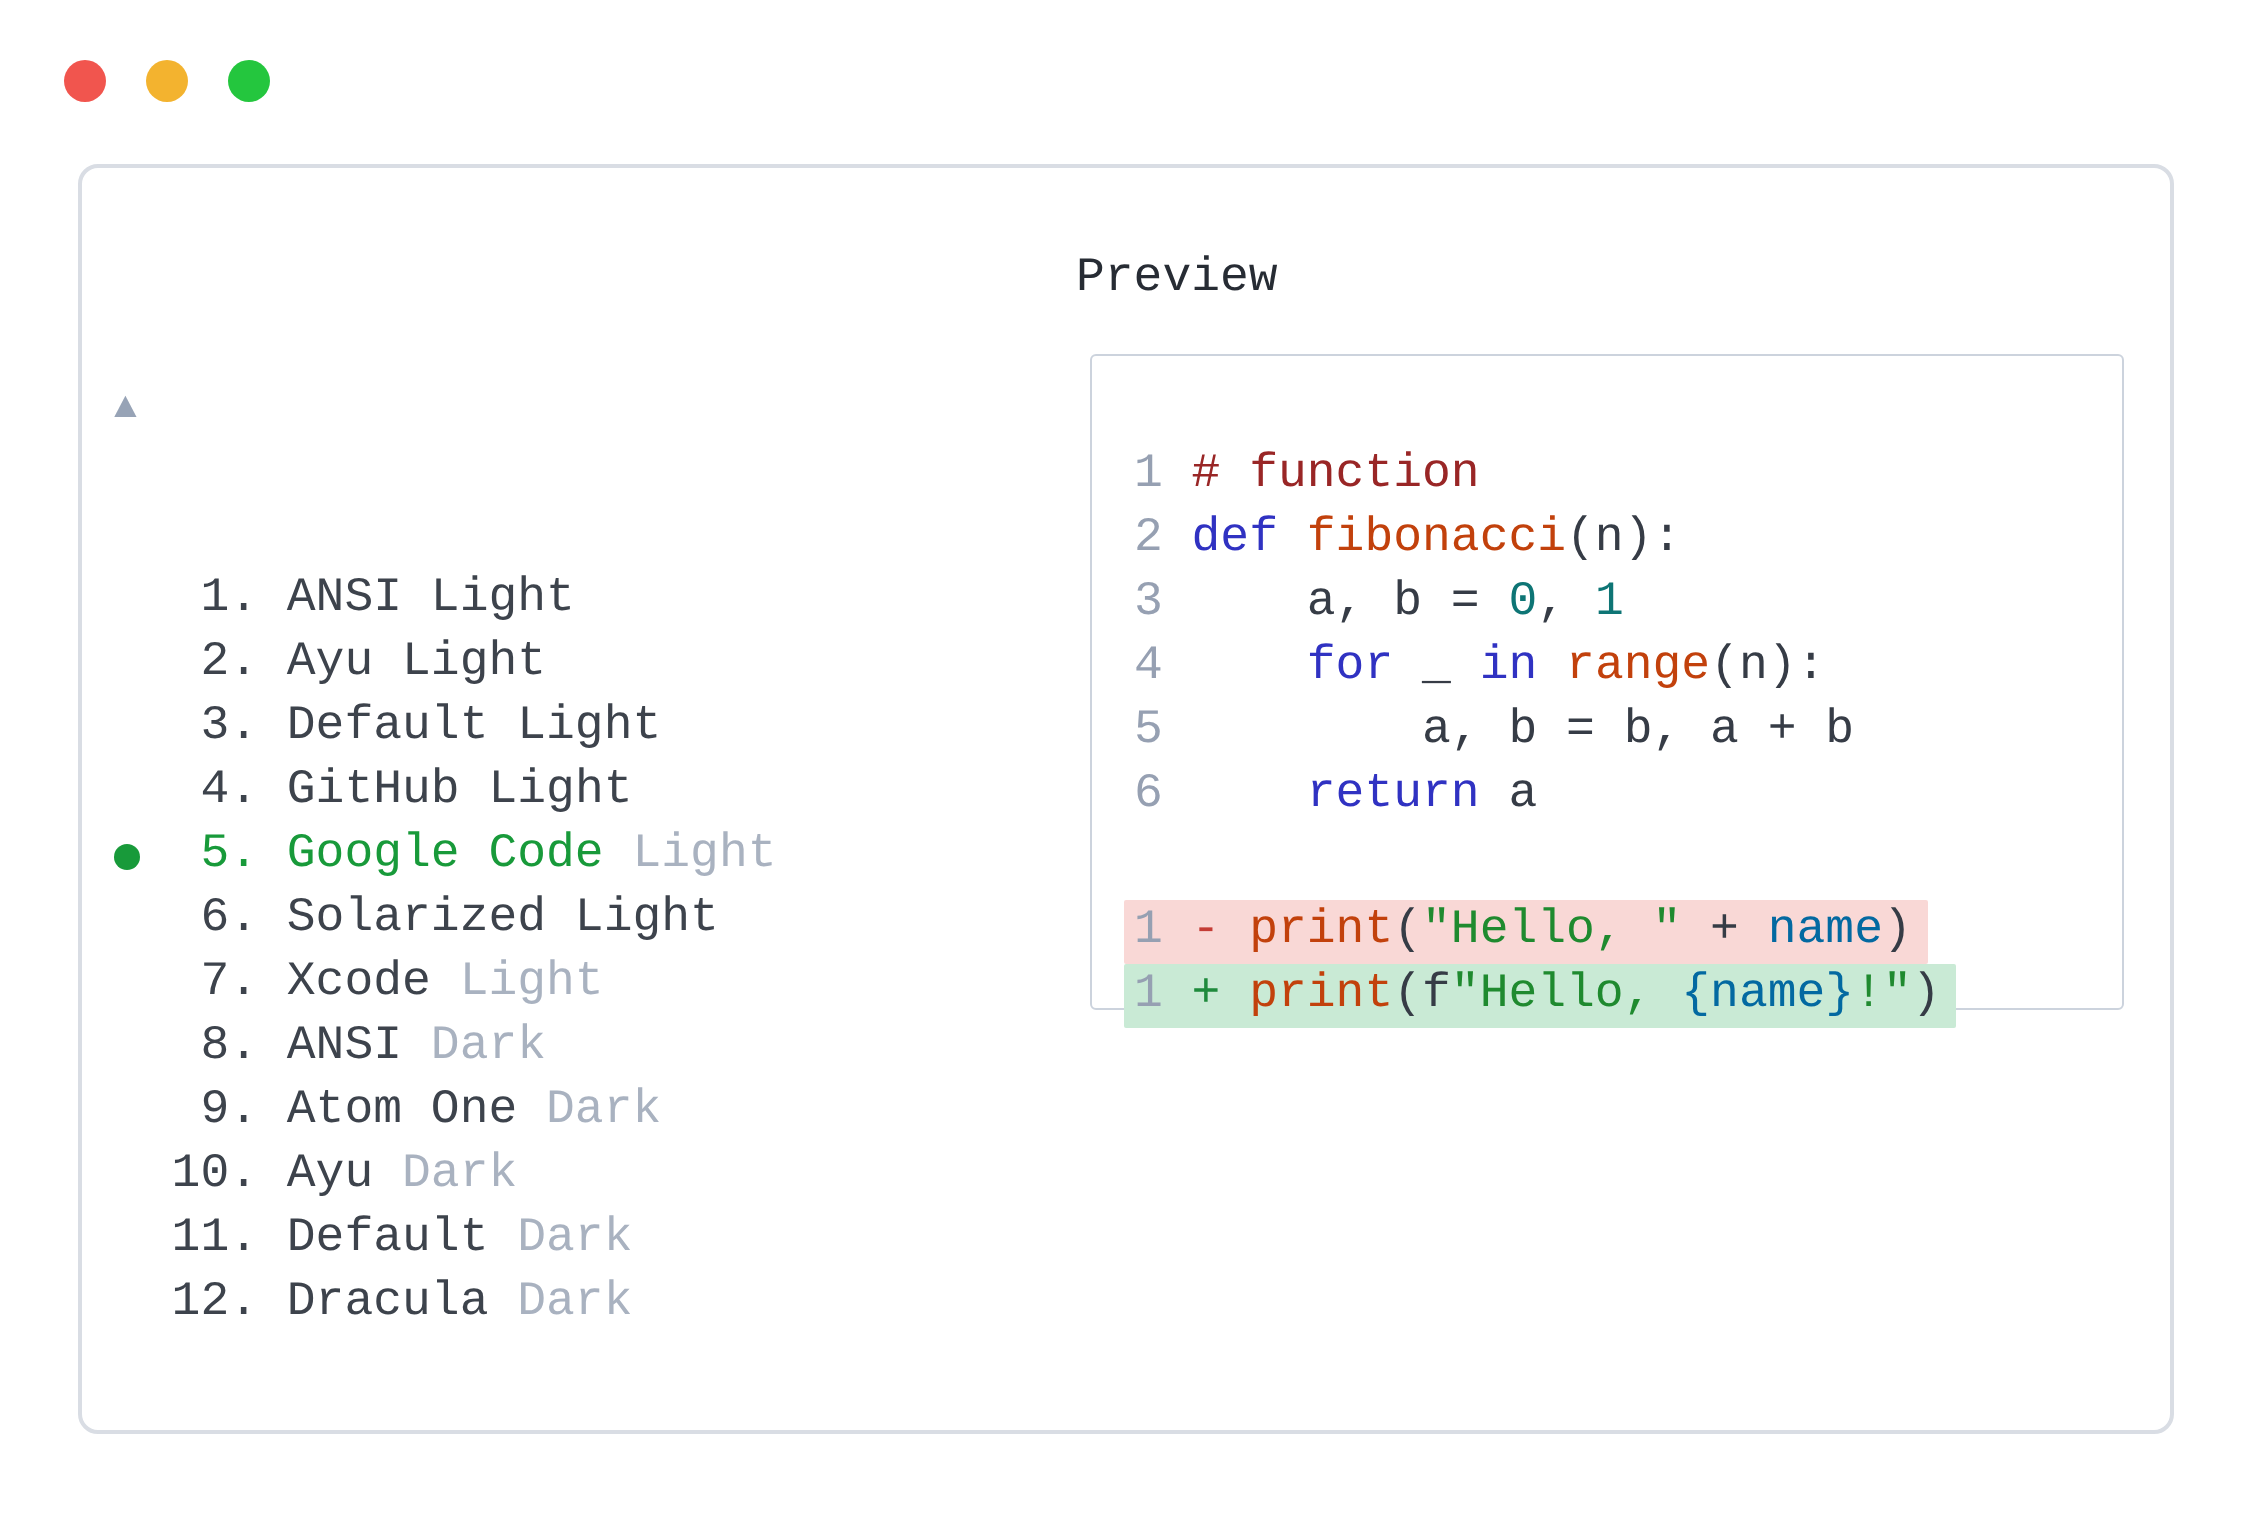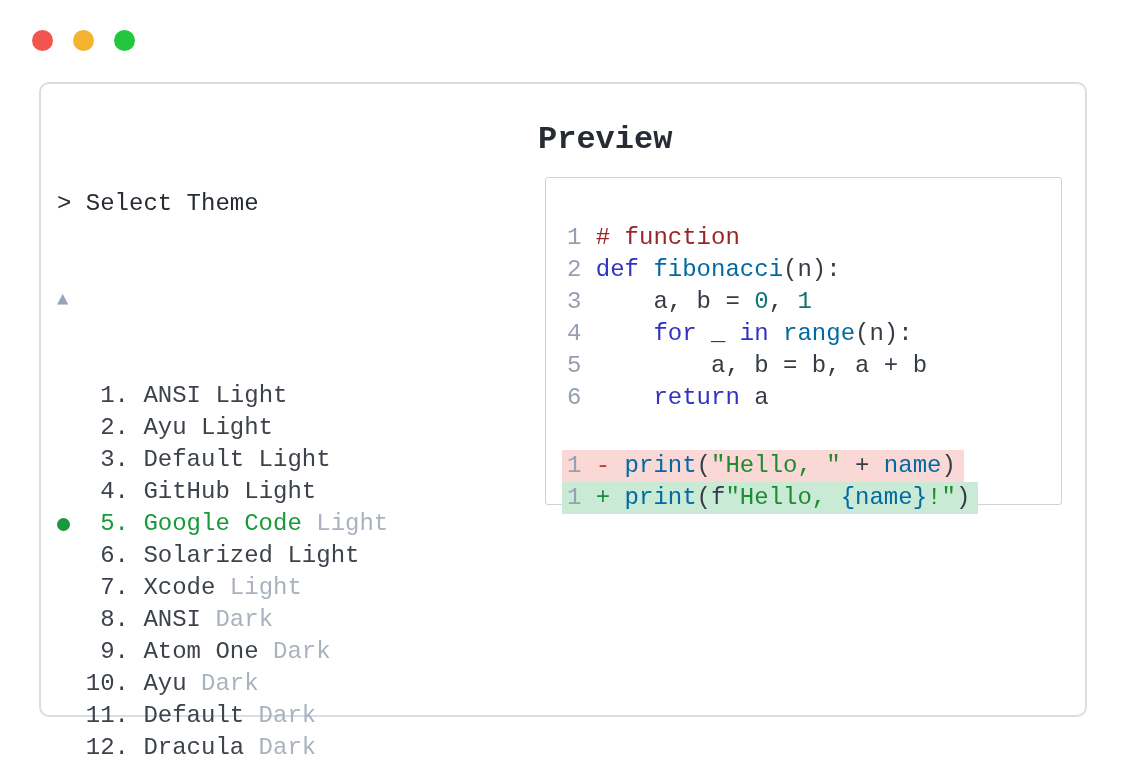--- a/index.html
+++ b/index.html
@@ -22,32 +22,32 @@
   .arrow-up { color:#97a3b6; font-size:19px; }
   .gutter { display:inline-block; width:2ch; position:relative; height:32px; vertical-align:top; }
   .sel-dot { position:absolute; left:0; top:10px; width:13px; height:13px; border-radius:50%;
              background:#189a3a; }
   .num { display:inline-block; width:3ch; text-align:right; }
   .sel { color:#189a3a; }
   .dim { color:#a9b2c0; }
 
   
   .preview-label { position:absolute; left:497px; top:40px; height:32px; line-height:32px;
-                   font-size:32px; color:#272c34; white-space:pre;font-weight:bold; }
+                   font-size:24px; color:#272c34; white-space:pre; }
   .preview-box { position:absolute; left:504px; top:93px; width:517px; height:328px;
                  background:#ffffff; border:1.5px solid #ccd3dd; border-radius:3px; }
   .code { padding:44px 0 0 21px; font-size:24px; line-height:32px; white-space:pre; }
   .code-row { height:32px; }
   .code-spacer { height:36px; }
   .lnum { display:inline-block; width:1ch; text-align:right; color:#96a0b2; margin-right:1ch; }
 
   .tok-plain      { color:#363c46; }
   .tok-comment    { color:#992626; }
   .tok-keyword    { color:#3032c2;text-align:center; }
-  .tok-function   { color:#0369a1;text-align:right; }
+  .tok-function   { color:#c2410c;text-align:right; }
   .tok-number     { color:#0e7575; }
   .tok-string     { color:#1f8a2f; }
   .tok-identifier { color:#0369a1; }
   .tok-minus      { color:#c43c35; }
   .tok-plus       { color:#1e8a3c; }
 
   .diff-band { display:inline-block; height:32px; margin-left:-5px; padding:0 8px 0 5px;
                border-radius:1px; }
   .removed { background:#f9d8d6; }
   .added   { background:#c9ead5; }
@@ -56,21 +56,20 @@
 <body>
 
 <div class="traffic">
   <span class="dot" id="dot-close" style="background: rgb(241, 85, 78);"></span>
   <span class="dot" id="dot-min" style="background: rgb(243, 179, 47);"></span>
   <span class="dot" id="dot-max" style="background: rgb(36, 198, 62);"></span>
 </div>
 
 <div class="panel">
   <div class="list">
-    <div class="row prompt">&gt; Select Theme</div>
     <div class="row arrow-up">▲</div>
     <div id="theme-items"><div class="row"><span class="gutter"></span><span class="num"> 1.</span><span> ANSI</span><span> Light</span></div><div class="row"><span class="gutter"></span><span class="num"> 2.</span><span> Ayu</span><span> Light</span></div><div class="row"><span class="gutter"></span><span class="num"> 3.</span><span> Default</span><span> Light</span></div><div class="row"><span class="gutter"></span><span class="num"> 4.</span><span> GitHub</span><span> Light</span></div><div class="row"><span class="gutter"><span class="sel-dot"></span></span><span class="num sel"> 5.</span><span class="sel"> Google Code</span><span class="dim"> Light</span></div><div class="row"><span class="gutter"></span><span class="num"> 6.</span><span> Solarized</span><span> Light</span></div><div class="row"><span class="gutter"></span><span class="num"> 7.</span><span> Xcode</span><span class="dim"> Light</span></div><div class="row"><span class="gutter"></span><span class="num"> 8.</span><span> ANSI</span><span class="dim"> Dark</span></div><div class="row"><span class="gutter"></span><span class="num"> 9.</span><span> Atom One</span><span class="dim"> Dark</span></div><div class="row"><span class="gutter"></span><span class="num">10.</span><span> Ayu</span><span class="dim"> Dark</span></div><div class="row"><span class="gutter"></span><span class="num">11.</span><span> Default</span><span class="dim"> Dark</span></div><div class="row"><span class="gutter"></span><span class="num">12.</span><span> Dracula</span><span class="dim"> Dark</span></div></div>
     
     
     
   </div>
 
   <div class="preview-label">Preview</div>
 
   <div class="preview-box">

